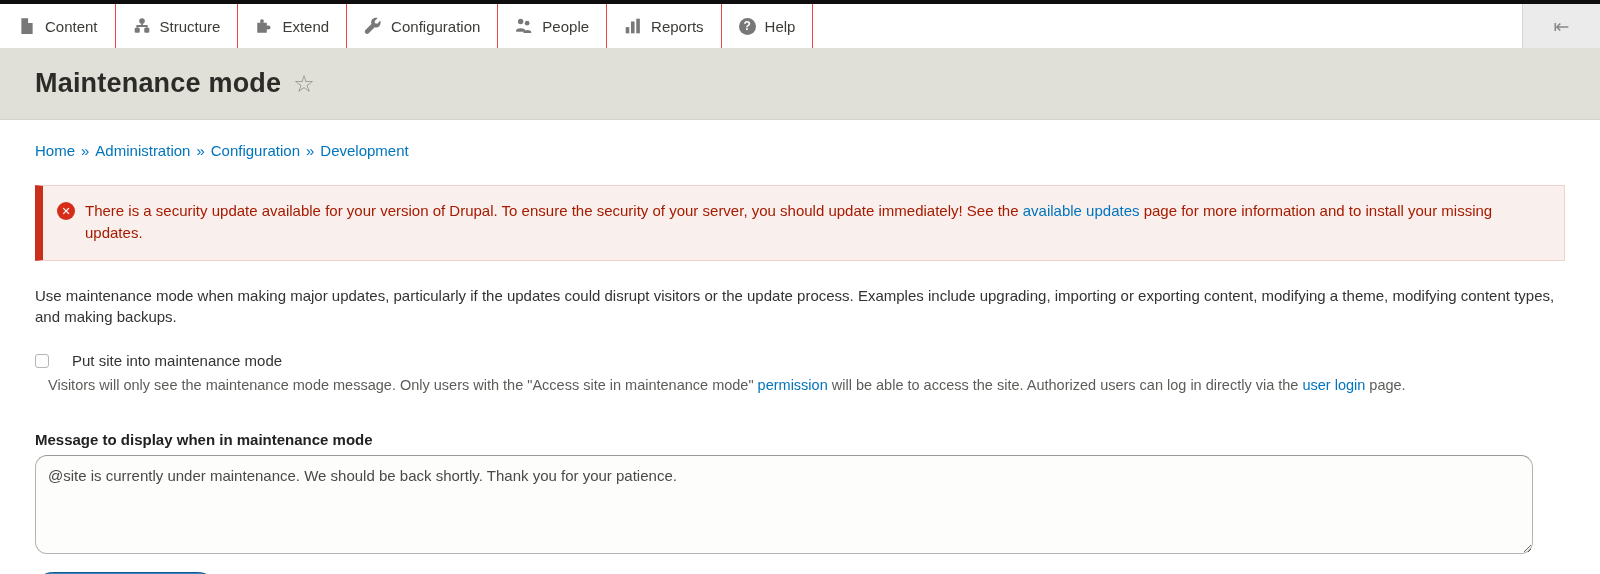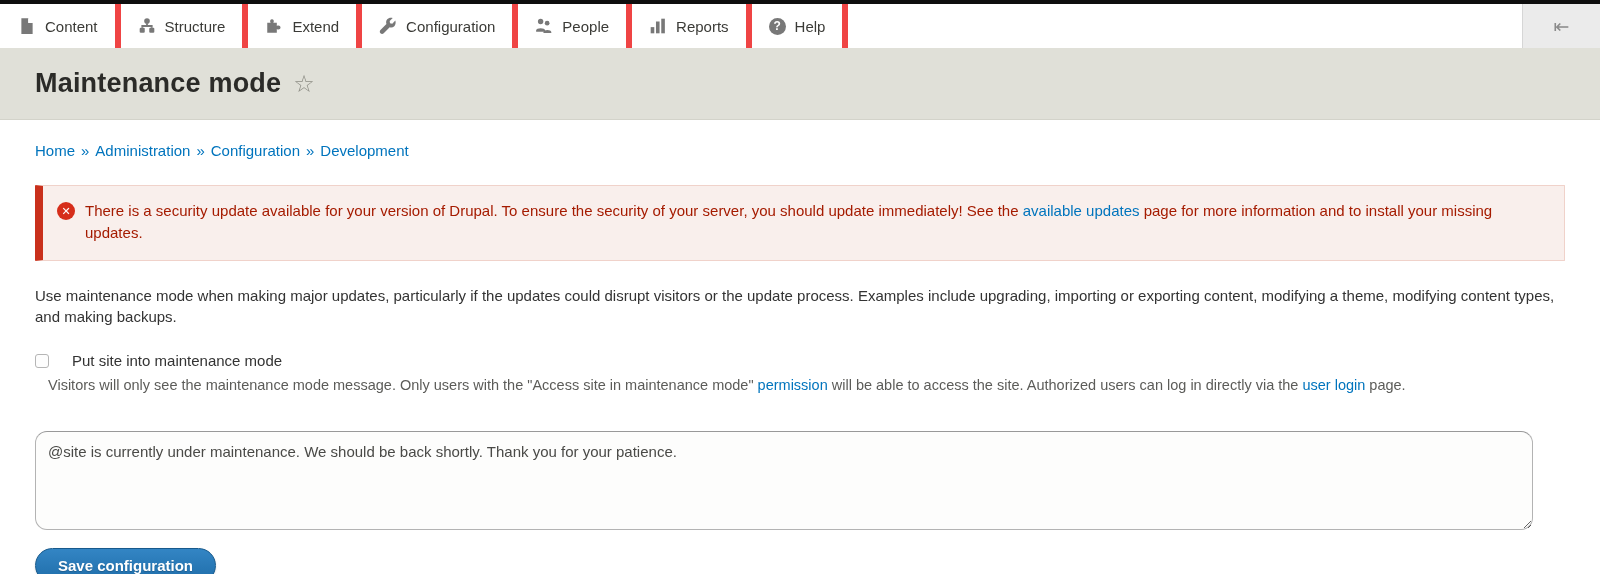--- a/index.html
+++ b/index.html
@@ -21,21 +21,21 @@
     display: flex;
     align-items: stretch;
     position: relative;
   }
   .toolbar-menu { display: flex; align-items: stretch; }
   .toolbar-item {
     display: flex;
     align-items: center;
     gap: 9px;
     padding: 12px 17px;
-    border-right: 6px solid #ef4444;
+    border-right: 1px solid #ef4444;
     font-size: 15px;
     color: #3b3b37;
     cursor: pointer;
     white-space: nowrap;
   }
   .toolbar-item:first-child { border-left: 1px solid #e4e4e4; border-left-color: transparent; }
   .toolbar-item .tb-icon { width: 18px; height: 18px; display: inline-flex; align-items: center; justify-content: center; }
   .tb-icon svg { width: 18px; height: 18px; fill: #787878; }
   .help-circle {
     width: 17px; height: 17px; border-radius: 50%; background: #787878;
@@ -281,19 +281,20 @@
 
   <p class="intro-text">Use maintenance mode when making major updates, particularly if the updates could disrupt visitors or the update process. Examples include upgrading, importing or exporting content, modifying a theme, modifying content types, and making backups.</p>
 
   <div class="form-item-checkbox">
     <input type="checkbox" id="maintenance-checkbox" style="">
     <label class="checkbox-label" for="maintenance-checkbox">Put site into maintenance mode</label>
   </div>
 
   <div class="checkbox-description"><span>Visitors will only see the maintenance mode message. Only users with the "Access site in maintenance mode" </span><a>permission</a><span> will be able to access the site. Authorized users can log in directly via the </span><a>user login</a><span> page.</span></div>
 
+  <div class="field-label">Message to display when in maintenance mode</div>
   <textarea class="message-textarea" style="">@site is currently under maintenance. We should be back shortly. Thank you for your patience.</textarea>
 
   <div class="actions">
     <button class="button-primary">Save configuration</button>
   </div>
 
 </div>
 
 </body></html>

